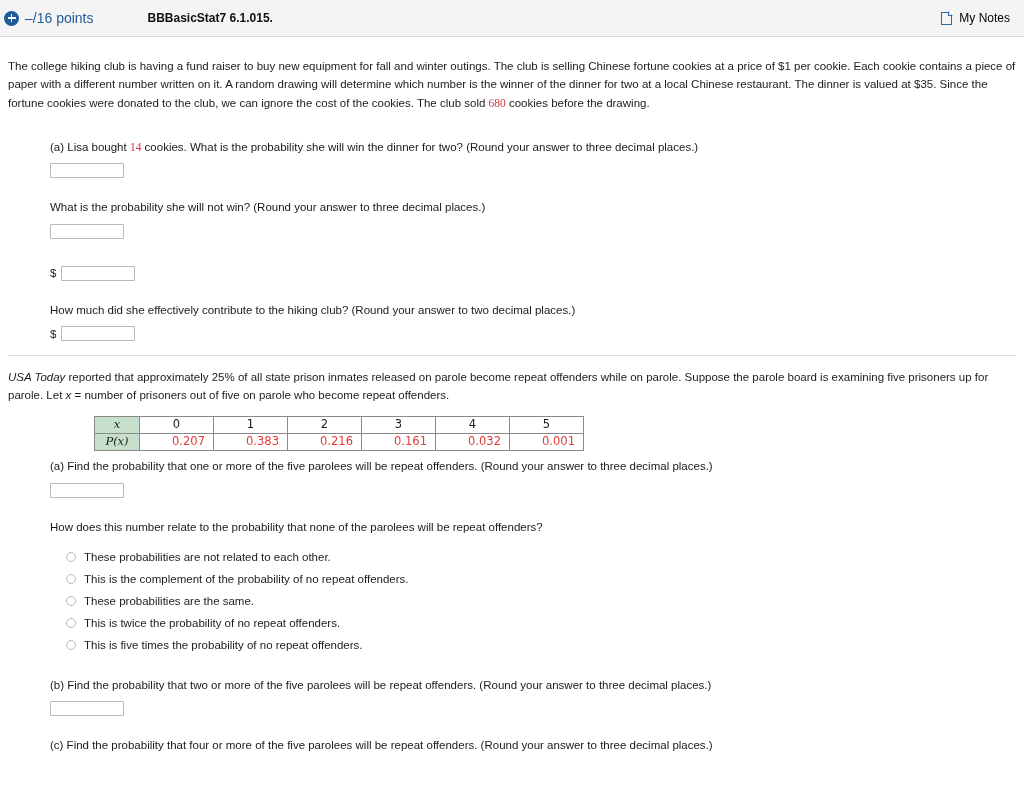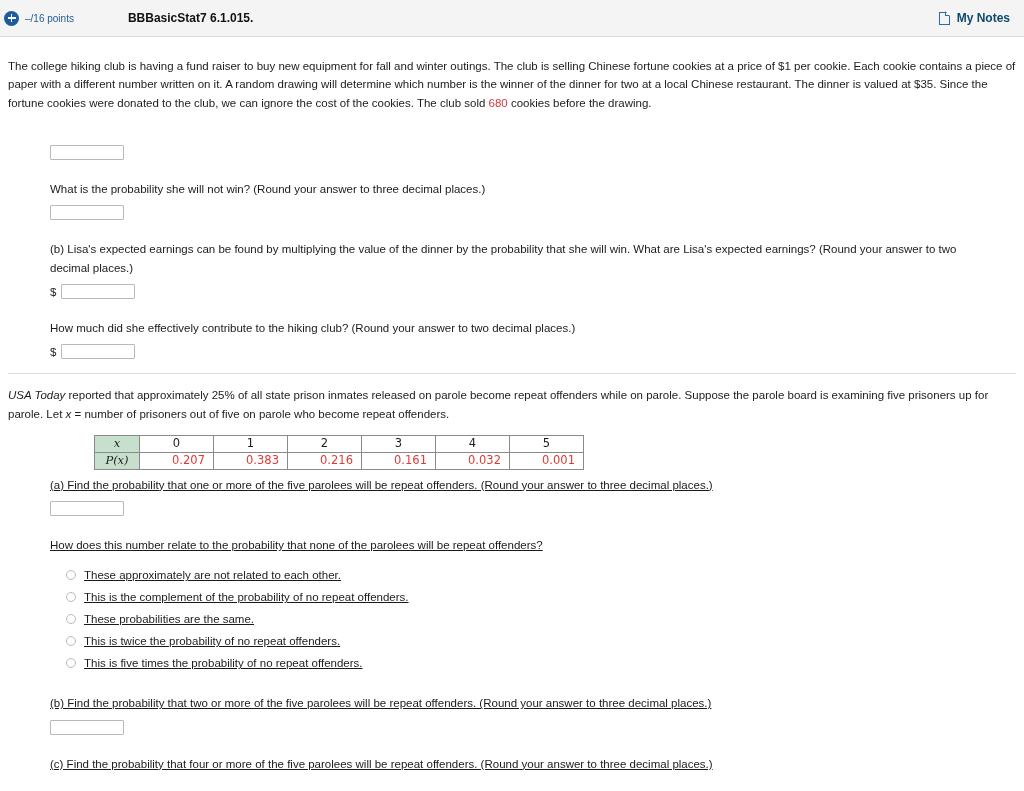--- a/index.html
+++ b/index.html
@@ -43,38 +43,38 @@
     background: #ffffff;
   }
   .plus-icon::before {
     left: 3.5px; top: 6.8px; width: 8px; height: 1.9px;
   }
   .plus-icon::after {
     top: 3.5px; left: 6.6px; height: 8px; width: 1.9px;
   }
   .points {
     color: #1f5c99;
-    font-size: 10px;
+    font-size: 14px;
     margin-right: 22px;
     white-space: nowrap;
   }
   .textbook-ref {
     font-weight: bold;
     font-size: 12px;
     color: #111111;
     white-space: nowrap;
     margin-left: 32px;
   }
   .spacer { flex: 1 1 auto; }
   .my-notes {
     display: flex;
     align-items: center;
-    color: #0c4a6e;
+    color: #000000;
     font-size: 12px;
-    font-weight: bold;
+    font-weight: normal;
     white-space: nowrap;
     cursor: pointer;
   }
   .note-icon {
     width: 11px;
     height: 13px;
     border: 1.4px solid #2a6ba8;
     margin-right: 7px;
     position: relative;
     box-sizing: border-box;
@@ -103,21 +103,21 @@
   
   .content {
     padding: 8px 8px 0 8px;
   }
   .intro {
     line-height: 1.62;
     font-size: 11.5px;
     color: #1c1c1c;
     text-align: left;
   }
-  .hl-red { color: #d0393e; }
+  .hl-red { color: #d0393e; font-family: Liberation Serif, serif; }
 
   .divider {
     border: 0;
     border-top: 1px solid #dcdcdc;
     margin: 14px 0 0 0;
   }
 
   .qblock {
     margin-left: 42px;
   }
@@ -227,32 +227,32 @@
 </div>
 
 <div class="content">
 
   <div>
     <p class="intro"><span>The college hiking club is having a fund raiser to buy new equipment for fall and winter outings. The club is selling Chinese fortune cookies at a price of $1 per cookie. Each cookie contains a piece of paper with a different number written on it. A random drawing will determine which number is the winner of the dinner for two at a local Chinese restaurant. The dinner is valued at $35. Since the fortune cookies were donated to the club, we can ignore the cost of the cookies. The club sold </span><span class="hl-red">680</span><span> cookies before the drawing.</span></p>
 
     <div class="gap-md"></div>
 
     <div class="qblock">
+      <p class="qtext"><span>(a) Lisa bought </span><span class="hl-red">14</span><span> cookies. What is the probability she will win the dinner for two? (Round your answer to three decimal places.)</span></p>
       <div class="gap-sm"></div>
       <input class="ansbox" type="text" value="" style="">
 
       <div class="gap-lg"></div>
 
       <p class="qtext">What is the probability she will not win? (Round your answer to three decimal places.)</p>
       <div class="gap-sm"></div>
       <input class="ansbox" type="text" value="" style="">
 
       <div class="gap-lg"></div>
 
-      <p class="qtext" style="max-width:930px">(b) Lisa's expected earnings can be found by multiplying the value of the dinner by the probability that she will win. What are Lisa's expected earnings? (Round your answer to two decimal places.)</p>
       <div class="gap-sm"></div>
       <div class="money-row">
         <span class="money-sym">$</span>
         <input class="ansbox" type="text" value="" style="">
       </div>
 
       <div class="gap-lg"></div>
 
       <p class="qtext">How much did she effectively contribute to the hiking club? (Round your answer to two decimal places.)</p>
       <div class="gap-sm"></div>
@@ -286,33 +286,33 @@
             <td class="pval">0.383</td>
             <td class="pval">0.216</td>
             <td class="pval">0.161</td>
             <td class="pval">0.032</td>
             <td class="pval">0.001</td>
           </tr>
         </tbody>
       </table>
     </div>
 
-    <div class="qblock" style="margin-top:6px;text-decoration:underline;">
+    <div class="qblock" style="margin-top:6px;">
       <p class="qtext">(a) Find the probability that one or more of the five parolees will be repeat offenders. (Round your answer to three decimal places.)</p>
       <div class="gap-sm"></div>
       <input class="ansbox" type="text" value="" style="">
 
       <div class="gap-lg"></div>
 
       <p class="qtext">How does this number relate to the probability that none of the parolees will be repeat offenders?</p>
 
       <div class="radio-list">
         <label class="radio-item">
           <span class="radio-dot"></span>
-          <span class="radio-label">These approximately are not related to each other.</span>
+          <span class="radio-label">These probabilities are not related to each other.</span>
         </label>
         <label class="radio-item">
           <span class="radio-dot"></span>
           <span class="radio-label">This is the complement of the probability of no repeat offenders.</span>
         </label>
         <label class="radio-item">
           <span class="radio-dot"></span>
           <span class="radio-label">These probabilities are the same.</span>
         </label>
         <label class="radio-item">

